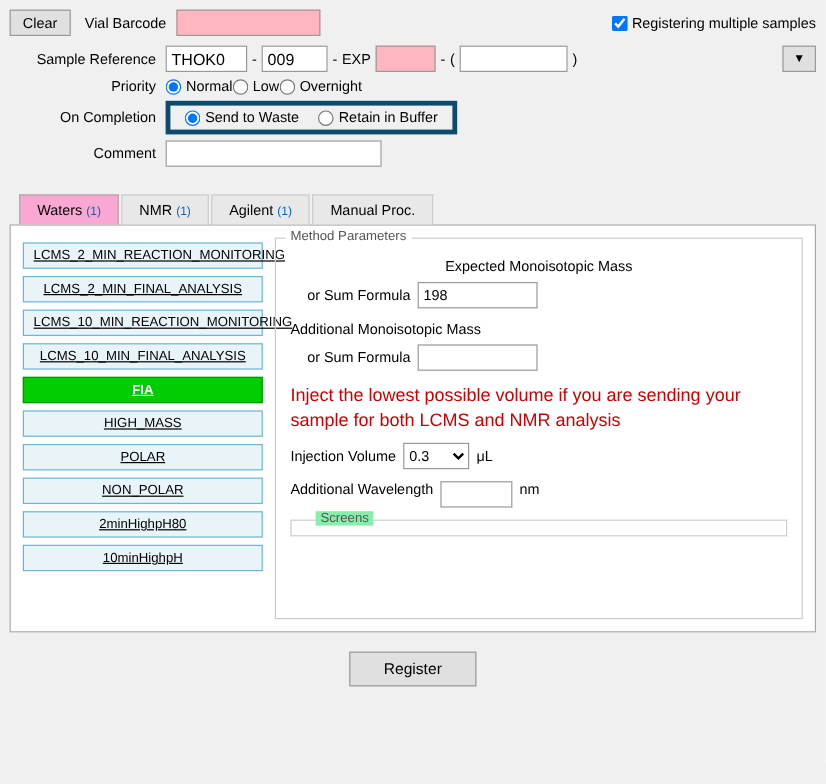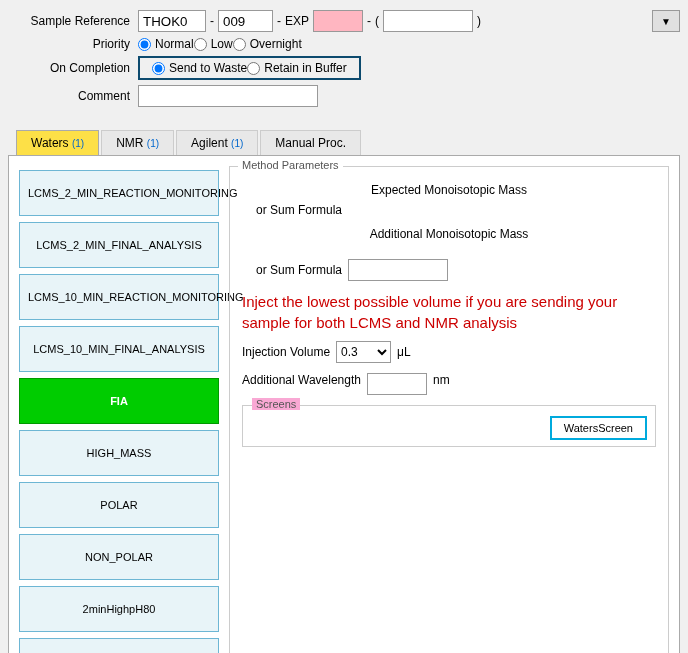--- a/index.html
+++ b/index.html
@@ -138,21 +138,21 @@
     .tab {
       padding: 5px 14px;
       border: 1px solid #ccc;
       background: #e8e8e8;
       cursor: pointer;
       font-size: 12px;
       border-bottom: none;
       margin-right: 2px;
     }
     .tab.active {
-      background: #fde047;
+      background: #f9a8d4;
       border-color: #aaa;
       font-weight: normal;
     }
     .tab-count {
       font-size: 10px;
       color: #0066cc;
     }
     
     .content-panel {
       border: 1px solid #aaa;
@@ -167,25 +167,26 @@
       width: 200px;
       flex-shrink: 0;
       display: flex;
       flex-direction: column;
       gap: 6px;
       padding-top: 4px;
     }
     .method-item {
       border: 1px solid #6db6d4;
       background: #e8f4f8;
-      padding: 16px 8px;
+      padding: 4px 8px;
       text-align: center;
       cursor: pointer;
       font-size: 11px;
       color: #000;
+      text-decoration: underline;
     }
     .method-item.selected {
       background: #00cc00;
       border-color: #009900;
       color: #fff;
       font-weight: bold;
     }
     
     .method-params {
       flex: 1;
@@ -274,22 +275,22 @@
       border: 1px solid #ccc;
       padding: 6px 8px;
       position: relative;
       margin-top: 4px;
     }
     .screens-title {
       font-size: 11px;
       color: #555;
       position: absolute;
       top: -8px;
-      left: 9px;
-      background: #f9a8d4;
+      left: 20px;
+      background: #86efac;
       padding: 0 4px;
     }
     .screen-button {
       padding: 4px 12px;
       border: 2px solid #00aadd;
       background: #fff;
       cursor: pointer;
       font-size: 11px;
       color: #000;
     }
@@ -300,31 +301,41 @@
       margin-top: 16px;
     }
     .register-button {
       padding: 6px 28px;
       background: #e0e0e0;
       border: 1px solid #999;
       cursor: pointer;
       font-size: 13px;
     }
     .on-completion-box {
-      border: 2px solid #0c4a6e;
+      border: 4px solid #0c4a6e;
       padding: 3px 12px;
       display: flex;
       align-items: flex-start;
+      gap: 16px;
     }
   </style>
 </head>
 <body>
 
 <div class="main-container">
 
+  <div class="top-bar">
+    <button class="clear-button">Clear</button>
+    <span class="vial-label">Vial Barcode</span>
+    <input class="vial-input" type="text" value="" style="">
+    <div class="register-checkbox-area">
+      <input type="checkbox" id="reg-multiple" checked="" style="">
+      <label for="reg-multiple">Registering multiple samples</label>
+    </div>
+  </div>
 
   <div class="form-section">
 
     <div class="form-row">
       <span class="form-label">Sample Reference</span>
       <div class="sample-ref-group">
         <input class="sample-ref-input" type="text" value="THOK0" style="">
         <span class="dash">-</span>
         <input class="sample-ref-input" type="text" value="009" style="width: 55px;">
         <span class="dash">-</span>
@@ -431,25 +442,26 @@
 
     <div class="method-params">
       <span class="method-params-title">Method Parameters</span>
 
       <div class="param-section">
         <div style="text-align:center; margin-bottom:6px;">
           <span>Expected Monoisotopic Mass</span>
         </div>
         <div class="param-row">
           <span class="param-sublabel">or Sum Formula</span>
+          <input class="param-input" type="text" value="198" style="">
         </div>
       </div>
 
       <div class="param-section">
-        <div style="text-align:center; margin-bottom:18px;">
+        <div style="text-align:left; margin-bottom:6px;">
           <span>Additional Monoisotopic Mass</span>
         </div>
         <div class="param-row">
           <span class="param-sublabel">or Sum Formula</span>
           <input class="param-input" type="text" value="" style="">
         </div>
       </div>
 
       <div class="warning-text">Inject the lowest possible volume if you are sending your sample for both LCMS and NMR analysis</div>
 
@@ -465,23 +477,20 @@
       </div>
 
       <div class="wavelength-row">
         <span class="wavelength-label">Additional Wavelength</span>
         <input class="wavelength-input" type="text" value="" style="">
         <span class="wavelength-unit">nm</span>
       </div>
 
       <div class="screens-section">
         <span class="screens-title">Screens</span>
-        <div style="display:flex; justify-content:flex-end; padding-top:4px;">
-          <button class="screen-button">WatersScreen</button>
-        </div>
       </div>
 
     </div>
 
   </div>
 
   <div class="register-area">
     <button class="register-button">Register</button>
   </div>
 

